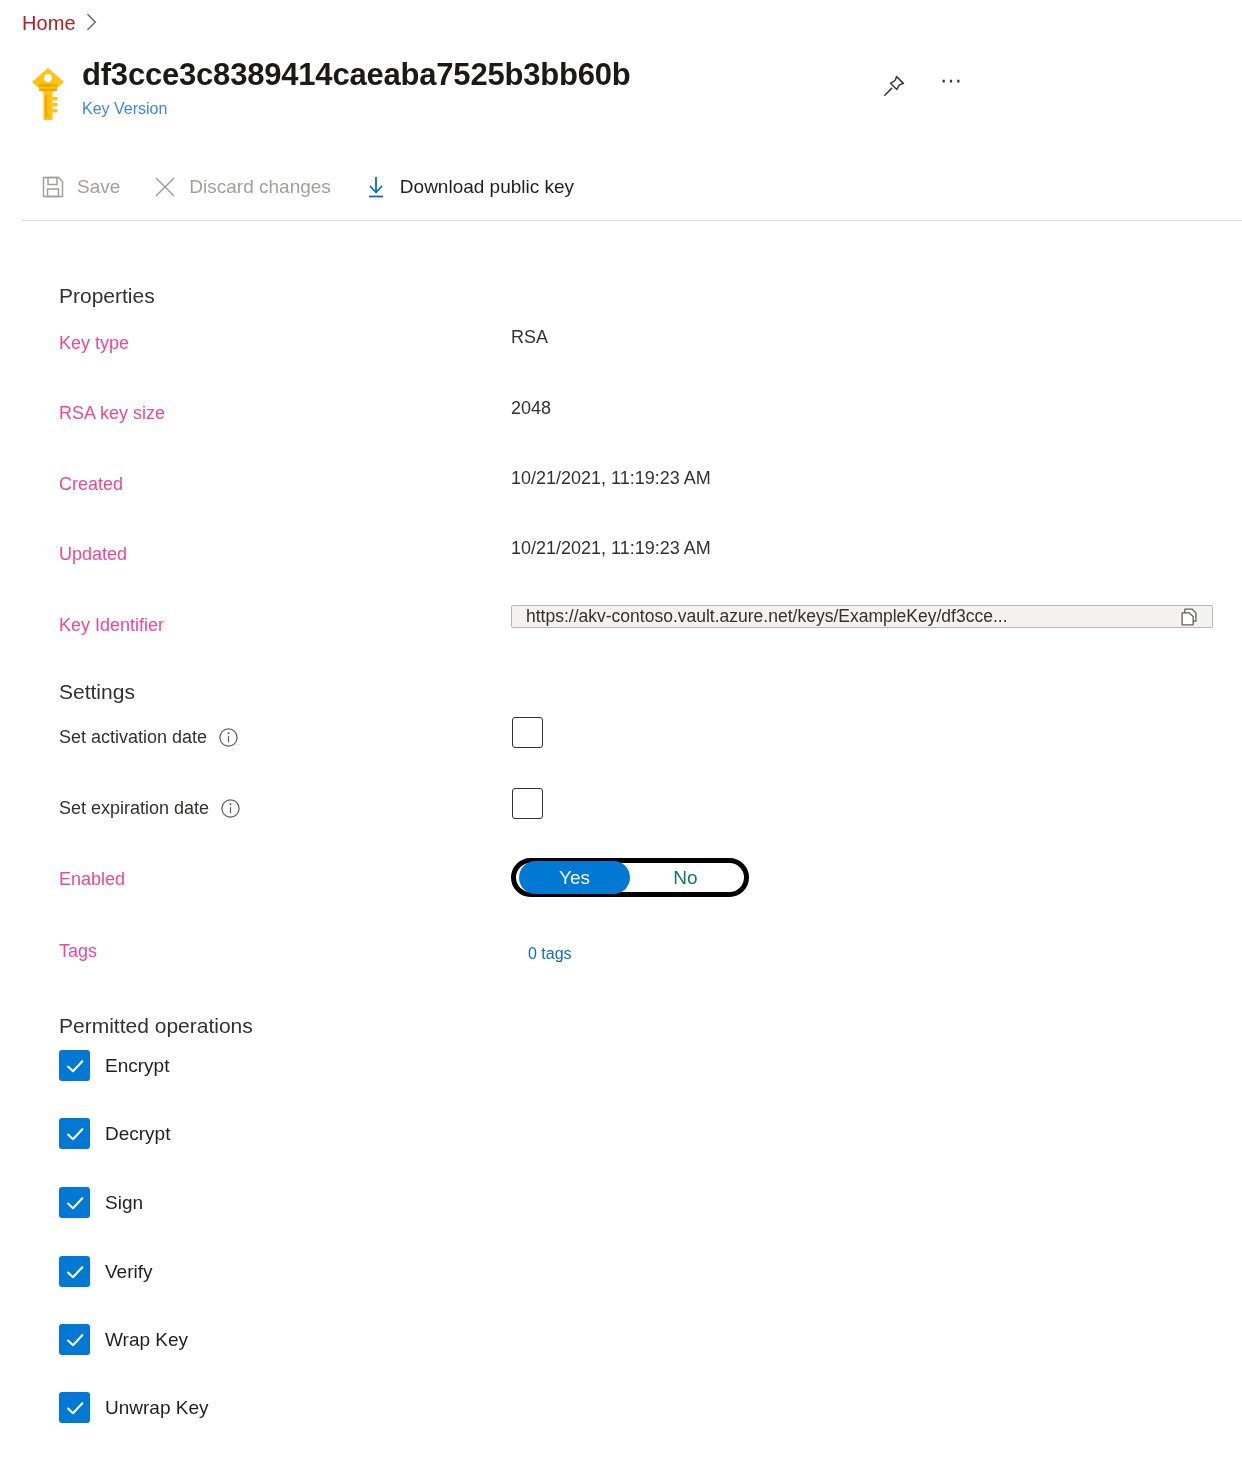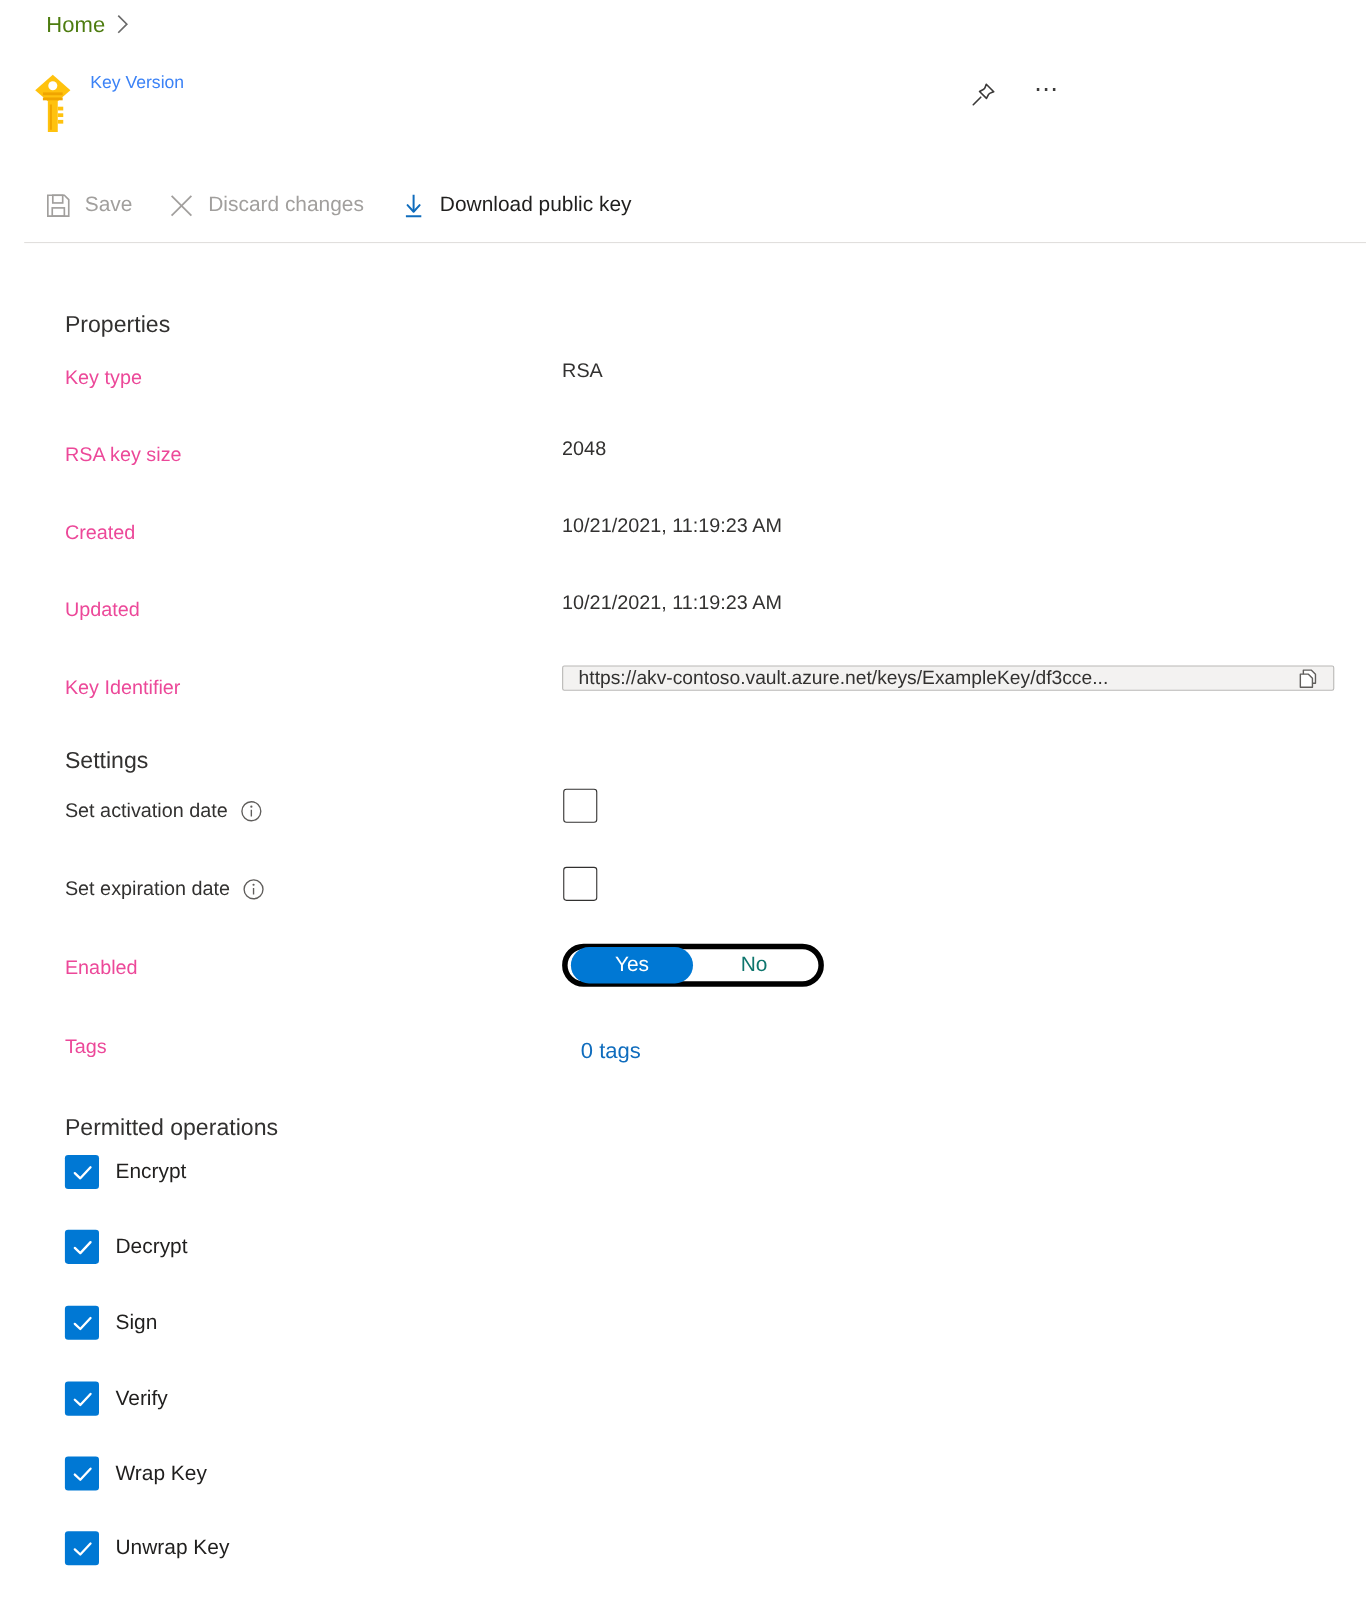--- a/index.html
+++ b/index.html
@@ -17,24 +17,23 @@
 
   
   .breadcrumb {
     position: absolute;
     left: 22px; top: 12px;
     display: flex; align-items: center;
     gap: 10px;
     font-size: 20px;
   }
   .breadcrumb-link {
-    color: #4d7c0f;
+    color: #b91c1c;
     cursor: pointer;
     letter-spacing: .1px;
-    margin-left: 20px;
   }
   .breadcrumb-chevron {
     color: #6b6b6b;
     font-size: 17px;
     line-height: 1;
     font-weight: 400;
   }
 
   
   .title-row {
@@ -188,21 +187,21 @@
   }
   .toggle-opt.on {
     background: #0078d4;
     color: #ffffff;
     font-weight: 400;
   }
 
   .link-value {
     position: absolute;
     left: 528px;
-    font-size: 20px;
+    font-size: 16px;
     color: #0f6cbd;
     cursor: pointer;
   }
 
   
   .op-row {
     position: absolute;
     left: 59px;
     display: flex; align-items: center;
     gap: 15px;
@@ -238,20 +237,21 @@
       <rect x="17" y="22" width="18" height="2.6" fill="#f0a500"></rect>
       <rect x="17" y="26.6" width="18" height="2.6" fill="#f0a500"></rect>
       <rect x="21.5" y="30" width="9" height="28" fill="#ffc20e"></rect>
       <rect x="30.5" y="35" width="5" height="3.4" fill="#ffc20e"></rect>
       <rect x="30.5" y="41" width="5" height="3.4" fill="#ffc20e"></rect>
       <rect x="30.5" y="47" width="5" height="3.4" fill="#ffc20e"></rect>
       <rect x="23.3" y="33" width="1.9" height="23" fill="#f0a500"></rect>
     </svg>
   </span>
   <div class="title-texts">
+    <div class="page-title">df3cce3c8389414caeaba7525b3bb60b</div>
     <div class="page-subtitle">Key Version</div>
   </div>
 </div>
 
 <div class="title-actions">
   <span class="pin-btn">
     <svg width="24" height="24" viewBox="0 0 24 24">
       <path d="M14.6 2.6 L21.4 9.4 L18.9 10.3 C17.9 10.6 17.1 11.2 16.6 12.1 L14.8 15.5 L8.5 9.2 L11.9 7.4 C12.8 6.9 13.4 6.1 13.7 5.1 Z" fill="none" stroke="#3b3a39" stroke-width="1.5" stroke-linejoin="round"></path>
       <line x1="9.6" y1="14.4" x2="2.8" y2="21.2" stroke="#3b3a39" stroke-width="1.5" stroke-linecap="round"></line>
     </svg>

